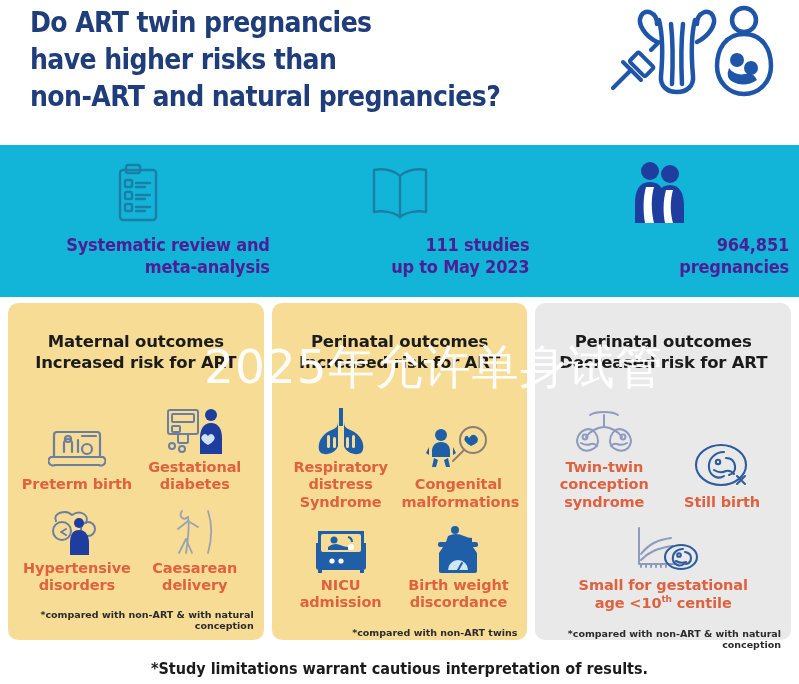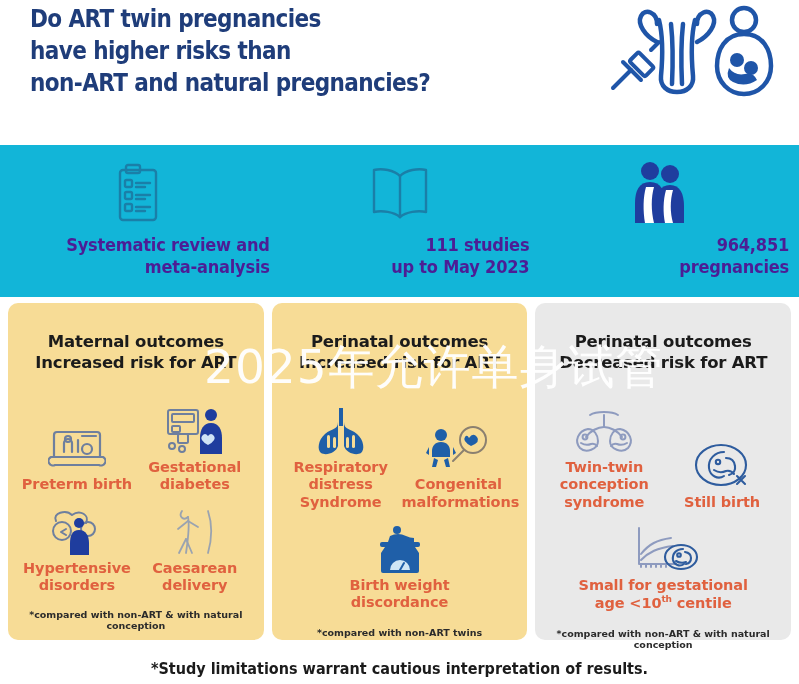--- a/index.html
+++ b/index.html
@@ -17,21 +17,21 @@
 
   
   #header {
     position: relative;
     height: 145px;
     background: #ffffff;
     box-sizing: border-box;
     padding: 4px 0 0 30px;
   }
   #headline {
-    font-size: 24px;
+    font-size: 28px;
     line-height: 1.33;
     font-weight: bold;
     color: #1f3d7a;
     letter-spacing: -0.6px;
     width: 590px;
     font-family: "DejaVu Sans", sans-serif;
     font-stretch: condensed;
   }
   #headline .hl-line { display: block; white-space: nowrap; }
   #header-icons {
@@ -134,21 +134,21 @@
     color: #e0613f;
     font-weight: bold;
     line-height: 1.2;
     white-space: pre-line;
     letter-spacing: -0.1px;
     font-family: "DejaVu Sans", sans-serif;
   }
   .item-label sup { font-size: 9px; vertical-align: super; }
 
   .panel-note {
-    text-align: center;
+    text-align: right;
     font-size: 9.5px;
     font-weight: bold;
     color: #2b2b2b;
     padding-bottom: 4px;
     font-family: "DejaVu Sans", sans-serif;
   }
 
   
   #footer {
     height: 38px;
@@ -388,20 +388,40 @@
               <circle cx="47" cy="17" r="13"></circle>
               <path d="M38 27 L27 38"></path>
             </g>
             <path d="M43 15 q4 -6 8 -1 q4 5 -6 9 q-9 -5 -6 -9 q2 -3 4 1 Z" fill="#1f5fa8"></path>
           </svg>
         </div>
         <div class="item-label">Congenital
 malformations</div>
       </div>
 
+      <div class="item">
+        <div class="item-icon">
+          <svg width="58" height="48" viewBox="0 0 58 48" fill="none">
+            <path d="M6 6 h46 v12 h-46 Z" fill="#1f5fa8"></path>
+            <path d="M4 18 h50 v24 a3 3 0 0 1 -3 3 h-44 a3 3 0 0 1 -3 -3 Z" fill="#1f5fa8"></path>
+            <rect x="9" y="9" width="40" height="18" rx="2" fill="#f7dc96"></rect>
+            <g fill="#1f5fa8">
+              <circle cx="22" cy="15" r="3.5"></circle>
+              <path d="M16 22 q6 -5 12 -2 q5 2 8 2 l0 3 h-20 Z"></path>
+              <path d="M36 12 q4 1 4 5" stroke="#1f5fa8" stroke-width="2" fill="none"></path>
+            </g>
+            <circle cx="39" cy="22" r="3" fill="#ffffff"></circle>
+            <circle cx="20" cy="36" r="2.6" fill="#ffffff"></circle>
+            <circle cx="29" cy="36" r="2.6" fill="#ffffff"></circle>
+            <path d="M6 45 h4 v3 h-4 Z" fill="#1f5fa8"></path>
+            <path d="M48 45 h4 v3 h-4 Z" fill="#1f5fa8"></path>
+          </svg>
+        </div>
+        <div class="item-label">NICU admission</div>
+      </div>
 
       <div class="item">
         <div class="item-icon">
           <svg width="56" height="50" viewBox="0 0 56 50" fill="none">
             <g fill="#1f5fa8">
               <circle cx="25" cy="6" r="4"></circle>
               <path d="M18 12 q8 -4 16 0 q4 2 8 2 l0 4 h-26 Z"></path>
               <rect x="8" y="18" width="40" height="5" rx="2"></rect>
               <path d="M13 23 h30 l4 6 h-38 Z"></path>
               <path d="M9 29 h38 v18 a2 2 0 0 1 -2 2 h-34 a2 2 0 0 1 -2 -2 Z"></path>

